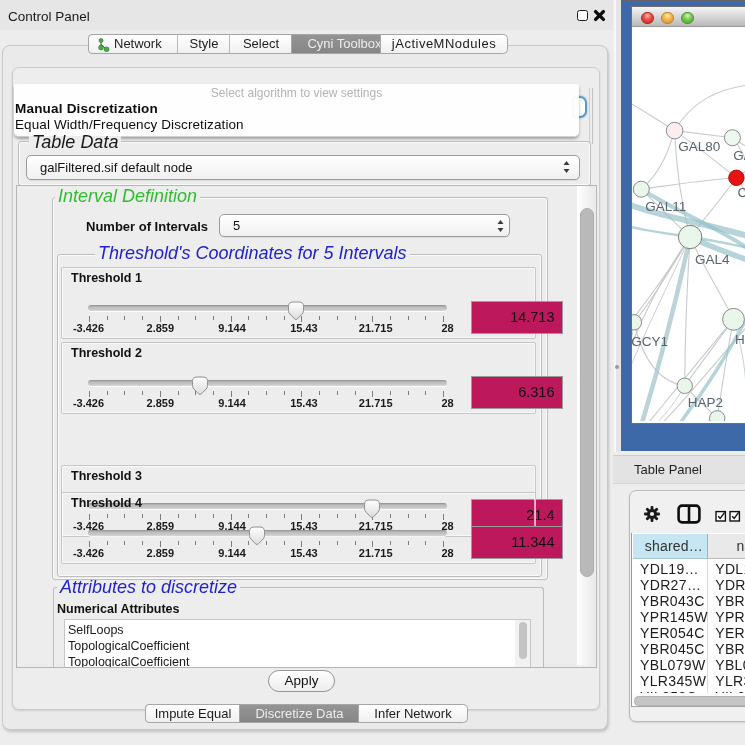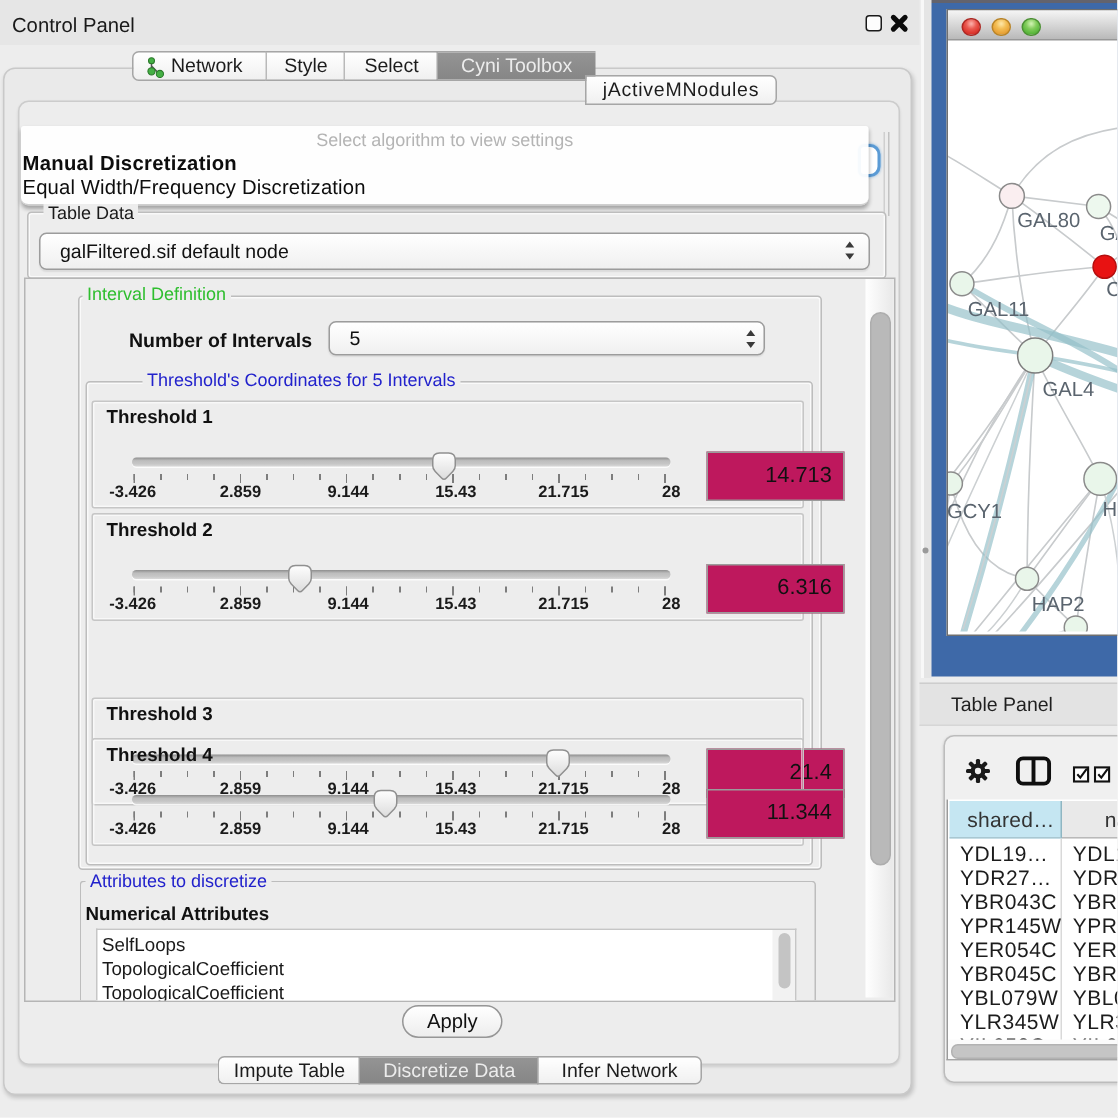--- a/index.html
+++ b/index.html
@@ -1,21 +1,21 @@
 <!DOCTYPE html>
 <html><head>
 <meta charset="utf-8">
 <style>
   html,body{margin:0;padding:0;}
   #page{position:relative;width:745px;height:745px;overflow:hidden;
     background:#ededed;font-family:"Liberation Sans",sans-serif;
     -webkit-font-smoothing:antialiased;}
   .abs{position:absolute;}
   .etch{border:1px solid #bdbdbd;border-radius:3px;box-shadow:inset 0 0 0 1px rgba(255,255,255,.7);}
-  .gtitle{position:absolute;font-size:12px;background:#ededed;padding:0 3px;line-height:13px;}
+  .gtitle{position:absolute;font-size:18px;background:#ededed;padding:0 3px;line-height:13px;font-style:italic;}
   .aqua{background:linear-gradient(#ffffff,#f0f0f0);border:1px solid #9c9c9c;border-radius:5px;
     box-shadow:0 1px 1px rgba(0,0,0,.08);}
   .combotext{position:absolute;font-size:13px;color:#111;}
   .tbox{position:absolute;left:61px;width:473px;height:70px;border:1px solid #c6c6c6;
     border-radius:2px;box-shadow:inset 0 0 0 1px rgba(255,255,255,.6);}
   .tlabel{position:absolute;left:9px;top:2.5px;font-size:12.5px;font-weight:bold;color:#111;}
   .track{position:absolute;left:26px;top:37px;width:359px;height:6px;border-radius:3px;
     background:linear-gradient(#8e8e8e,#bdbdbd 35%,#c6c6c6 70%,#d9d9d9);box-shadow:0 1px 0 rgba(255,255,255,.8);}
   .minort{position:absolute;left:27px;top:48px;width:359px;height:4px;
     background:repeating-linear-gradient(to right,#7d7d7d 0 1px,transparent 1px 17.7px);}
@@ -55,21 +55,21 @@
         <path d="M3 3 L3 10 M3 6 L8 11" stroke="#555" stroke-width="1"></path>
         <circle cx="3" cy="2.5" r="2" fill="#45b045" stroke="#2c7a2c" stroke-width=".7"></circle>
         <circle cx="3" cy="9.5" r="2.4" fill="#45b045" stroke="#2c7a2c" stroke-width=".7"></circle>
         <circle cx="8.6" cy="11.3" r="2.4" fill="#45b045" stroke="#2c7a2c" stroke-width=".7"></circle>
       </svg>
       <span style="position:absolute;left:25px;top:0;">Network</span>
     </div>
     <div class="toptab" style="left:89px;width:52px;border-left:1px solid #b9b9b9;">Style</div>
     <div class="toptab" style="left:141px;width:62px;border-left:1px solid #b9b9b9;">Select</div>
     <div class="toptab seltab" style="left:203px;width:105px;border-left:1px solid #a6a6a6;">Cyni Toolbox</div>
-    <div class="toptab" style="left:302px;width:126px;border-left:1px solid #a6a6a6;border-right:1px solid #a6a6a6;border-radius:0 4.5px 4.5px 0;letter-spacing:.5px;margin-top:16px;">jActiveMNodules</div>
+    <div class="toptab" style="left:292px;width:126px;border-left:1px solid #a6a6a6;border-right:1px solid #a6a6a6;border-radius:0 4.5px 4.5px 0;letter-spacing:.5px;">jActiveMNodules</div>
   </div>
 
   <div class="abs" style="left:589px;top:88px;width:2px;height:56px;border-right:1px solid #c2c2c2;border-left:1px solid #cfcfcf;"></div>
 
   <div class="abs" style="left:572px;top:96px;width:10.5px;height:18px;background:#fff;
        border:2.5px solid #5b9bd5;border-radius:4px 7px 7px 4px;box-shadow:0 0 2px rgba(90,155,213,.8);"></div>
 
   <div class="abs" style="left:14px;top:84px;width:565px;height:52px;background:rgba(255,255,255,.95);
        border-radius:2px 2px 5px 5px;border-bottom:1px solid #cfcfcf;box-shadow:0 2px 3px rgba(0,0,0,.32);"></div>
   <div class="abs" style="left:14px;top:86px;width:565px;text-align:center;font-size:12px;color:#b4b4b4;">Select algorithm to view settings</div>
@@ -189,21 +189,21 @@
     <div class="listitem" style="top:19px;">TopologicalCoefficient</div>
     <div class="listitem" style="top:35px;">TopologicalCoefficient</div>
     <div class="abs" style="left:450px;top:0;width:15px;height:47px;background:#f2f2f2;"></div>
     <div class="abs" style="left:453.5px;top:2px;width:8px;height:37px;background:#c4c4c4;border-radius:4.5px;"></div>
   </div>
 
   <div class="abs" style="left:268px;top:670px;width:65px;height:20px;background:linear-gradient(#ffffff,#ededed);
        border:1px solid #969696;border-radius:11px;text-align:center;line-height:20px;font-size:13.5px;color:#111;">Apply</div>
 
   <div class="abs" style="left:145px;top:703.5px;width:322px;height:21px;">
-    <div class="toptab" style="left:0;width:94px;border-left:1px solid #a6a6a6;border-radius:4.5px 0 0 4.5px;">Impute Table</div>
+    <div class="toptab" style="left:0;width:94px;border-left:1px solid #a6a6a6;border-radius:4.5px 0 0 4.5px;">Impute Equal</div>
     <div class="toptab seltab" style="left:94px;width:119px;border-left:1px solid #a6a6a6;">Discretize Data</div>
     <div class="toptab" style="left:213px;width:108px;border-left:1px solid #a6a6a6;border-right:1px solid #a6a6a6;border-radius:0 4.5px 4.5px 0;">Infer Network</div>
   </div>
 
   <div class="abs" style="left:613.5px;top:0;width:2.5px;height:452px;background:#f8f8f8;"></div>
   <div class="abs" style="left:616px;top:0;width:4.6px;height:452px;background:#e5e5e5;"></div>
 
   <div class="abs" style="left:615px;top:365px;width:4px;height:4px;border-radius:50%;background:#9a9a9a;"></div>
 
   <div class="abs" style="left:620.6px;top:0;width:124.4px;height:1.5px;background:#63636d;"></div>

